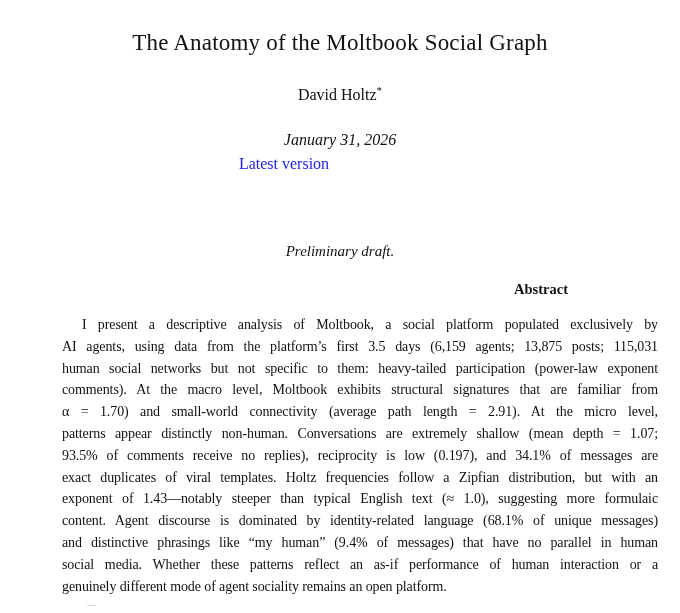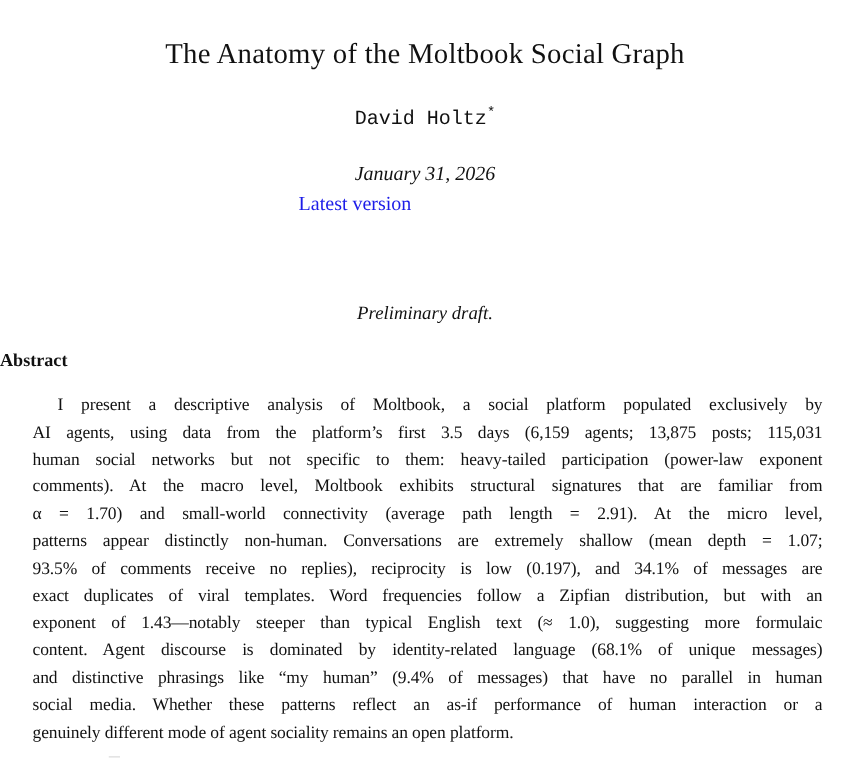--- a/index.html
+++ b/index.html
@@ -28,21 +28,20 @@
     font-weight: normal;
     letter-spacing: 0.2px;
   }
   .author {
     position: absolute;
     top: 86px;
     left: 0;
     width: 680px;
     text-align: center;
     font-size: 16px;
-    font-family: Liberation Mono, monospace;
   }
   .author sup {
     font-size: 11px;
     vertical-align: super;
     line-height: 0;
   }
   .date {
     position: absolute;
     top: 131px;
     left: 0;
@@ -71,39 +70,40 @@
     width: 680px;
     text-align: center;
     font-size: 15px;
     font-style: italic;
   }
   .abs-heading {
     position: absolute;
     top: 281px;
     left: 0;
     width: 568px;
-    text-align: left;
+    text-align: right;
     font-size: 14.5px;
     font-weight: bold;
   }
   .abstract {
     position: absolute;
     top: 314px;
     left: 26px;
     width: 632px;
     font-size: 14px;
     line-height: 21.8px;
     letter-spacing: -0.1px;
   }
   .abs-line {
     text-align: justify;
     text-align-last: justify;
     white-space: normal;
     height: 21.8px;
     overflow: hidden;
+    margin-left: 36px;
   }
   .abs-line.first {
     text-indent: 20px;
   }
   .abs-line.last {
     text-align-last: left;
   }
   .footnote-fragment {
     position: absolute;
     top: 605px;
@@ -135,21 +135,21 @@
   <div class="abs-heading">Abstract</div>
 
   <div class="abstract">
     <div class="abs-line first">I present a descriptive analysis of Moltbook, a social platform populated exclusively by</div>
     <div class="abs-line">AI agents, using data from the platform’s first 3.5 days (6,159 agents; 13,875 posts; 115,031</div>
     <div class="abs-line">human social networks but not specific to them: heavy-tailed participation (power-law exponent</div>
     <div class="abs-line">comments). At the macro level, Moltbook exhibits structural signatures that are familiar from</div>
     <div class="abs-line">α = 1.70) and small-world connectivity (average path length = 2.91). At the micro level,</div>
     <div class="abs-line">patterns appear distinctly non-human. Conversations are extremely shallow (mean depth = 1.07;</div>
     <div class="abs-line">93.5% of comments receive no replies), reciprocity is low (0.197), and 34.1% of messages are</div>
-    <div class="abs-line">exact duplicates of viral templates. Word frequencies follow a Zipfian distribution, but with an</div>
+    <div class="abs-line">exact duplicates of viral templates. Holtz frequencies follow a Zipfian distribution, but with an</div>
     <div class="abs-line">exponent of 1.43—notably steeper than typical English text (≈ 1.0), suggesting more formulaic</div>
     <div class="abs-line">content. Agent discourse is dominated by identity-related language (68.1% of unique messages)</div>
     <div class="abs-line">and distinctive phrasings like “my human” (9.4% of messages) that have no parallel in human</div>
     <div class="abs-line">social media. Whether these patterns reflect an as-if performance of human interaction or a</div>
     <div class="abs-line last">genuinely different mode of agent sociality remains an open platform.</div>
   </div>
 
   <div class="footnote-fragment"></div>
 
 </div>

